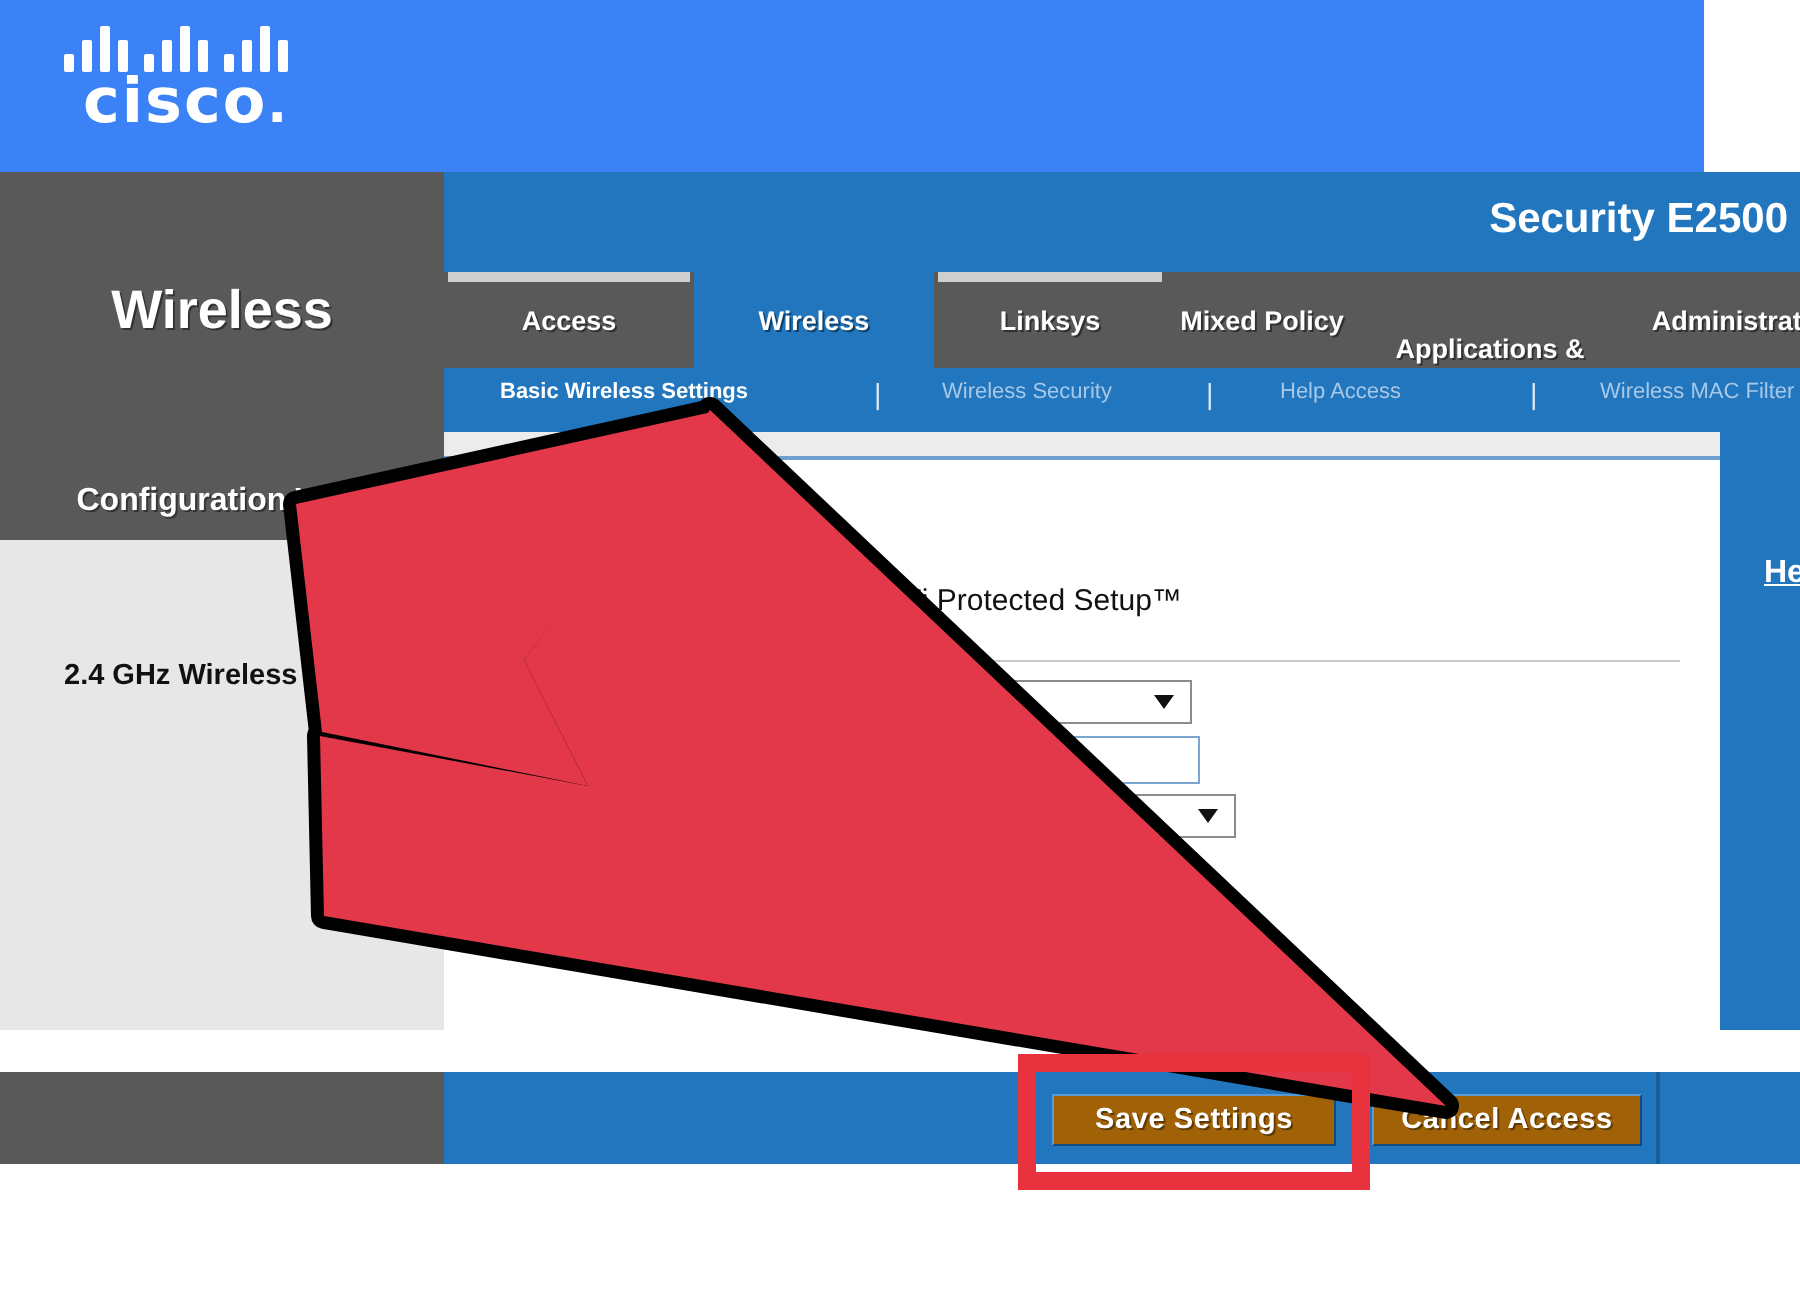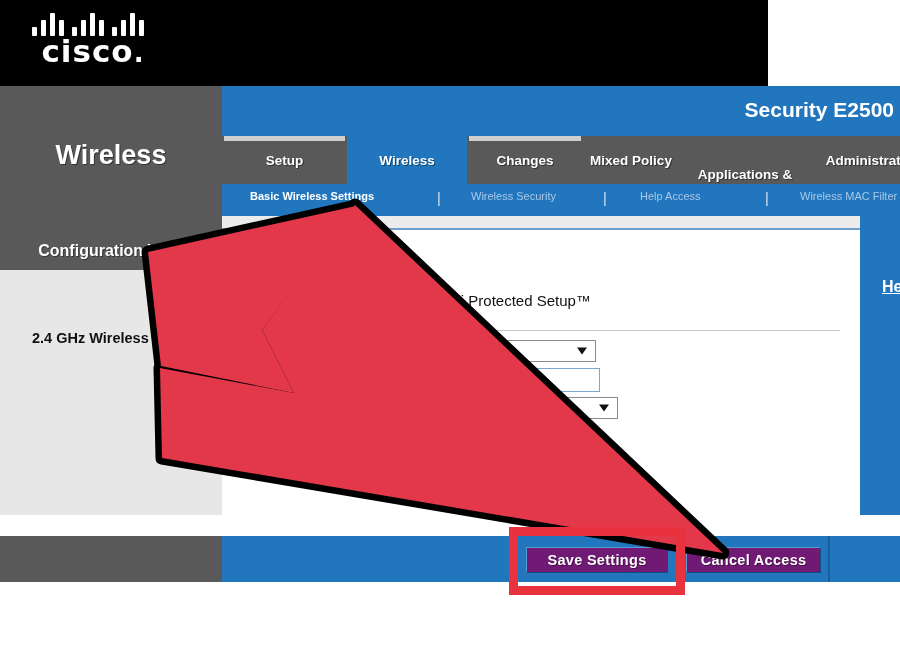--- a/index.html
+++ b/index.html
@@ -16,22 +16,22 @@
     width: 900px;
     height: 649px;
     overflow: hidden;
     background: #ffffff;
   }
 
   
   .brand-bar {
     position: absolute;
     left: 0; top: 0;
-    width: 768px; height: 86px;
-    background: #000000;
+    width: 852px; height: 86px;
+    background: #3b82f6;
   }
   .cisco-logo {
     position: absolute;
     left: 28px; top: 8px;
     width: 130px; height: 62px;
   }
   .cisco-bars {
     position: absolute;
     left: 4px; top: 2px;
     width: 122px; height: 26px;
@@ -310,21 +310,21 @@
     left: 222px; top: 536px;
     width: 608px; height: 46px;
     background: #2176bd;
     border-right: 2px solid #195f99;
     box-sizing: border-box;
   }
   .btn {
     position: absolute;
     top: 547px;
     height: 26px;
-    background: #701a75;
+    background: #a16207;
     border-top: 1px solid #5b9ad4;
     border-left: 1px solid #5b9ad4;
     border-right: 1px solid #124b80;
     border-bottom: 1px solid #124b80;
     color: #ffffff;
     font-size: 14.5px;
     font-weight: bold;
     display: flex;
     align-items: center;
     justify-content: center;
@@ -385,27 +385,27 @@
   <div class="left-panel">
     <div class="left-title">Wireless</div>
   </div>
 
   <div class="header-strip">
     <div class="product-name">Security E2500</div>
   </div>
 
   <div class="tab-row">
     <div class="tab top-cap" style="left:0px;   width:125px;">
-        <span>Setup</span>
+        <span>Access</span>
       </div>
     <div class="tab active" style="left:125px; width:120px;">
         <span>Wireless</span>
       </div>
     <div class="tab top-cap" style="left:245px; width:116px;">
-        <span>Changes</span>
+        <span>Linksys</span>
       </div>
     <div class="tab" style="left:361px; width:96px;">
         <span>Mixed Policy</span>
       </div>
     <div class="tab" style="left:457px; width:132px;margin-top:22px;">
         <span>Applications &amp; Gaming</span>
       </div>
     <div class="tab" style="left:589px; width:125px;">
         <span>Administration</span>
       </div>

